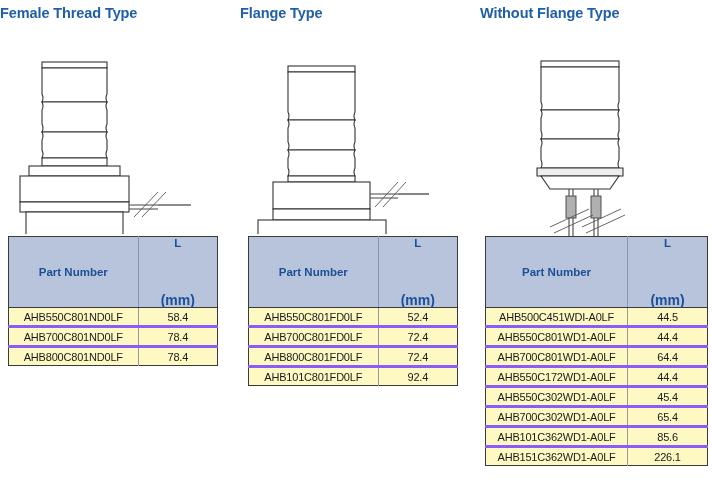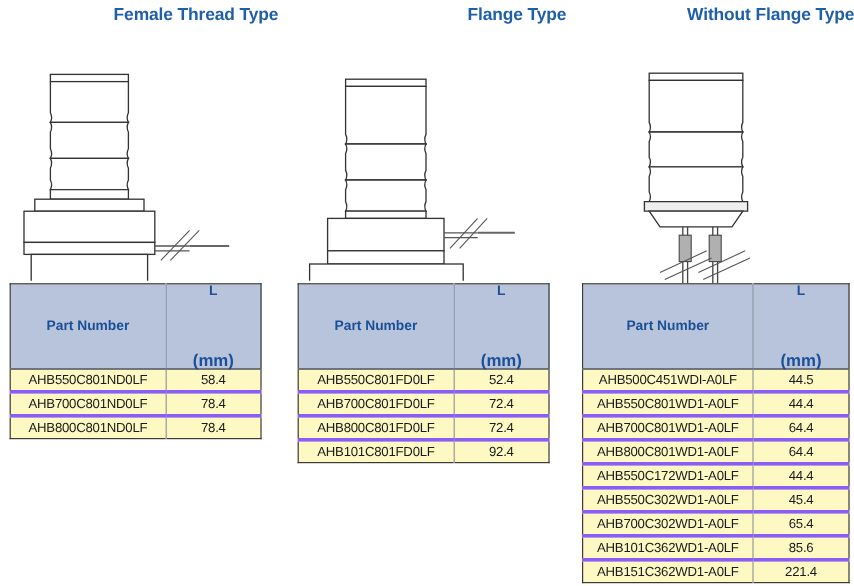--- a/index.html
+++ b/index.html
@@ -9,21 +9,21 @@
     font-family:"Liberation Sans", sans-serif;
     overflow:hidden;
     position:relative;
   }
   .col{position:absolute;top:0;}
   #col-1{left:0;width:232px;}
   #col-2{left:240px;width:232px;}
   #col-3{left:480px;width:232px;}
 
   .col-title{
-    text-align:right;
+    text-align:left;
     color:#1f5fa8;
     font-size:14.5px;
     font-weight:bold;
     letter-spacing:-0.1px;
     padding-top:4px;
     height:20px;
     line-height:18px;
     white-space:nowrap;
   }
 
@@ -264,38 +264,34 @@
       </tr>
       <tr>
         <td>AHB550C801WD1-A0LF</td>
         <td class="td-l">44.4</td>
       </tr>
       <tr>
         <td>AHB700C801WD1-A0LF</td>
         <td class="td-l">64.4</td>
       </tr>
       <tr>
-        <td>AHB800C801WD1-A0LF</td>
-        <td class="td-l">64.4</td>
-      </tr>
-      <tr>
         <td>AHB550C172WD1-A0LF</td>
         <td class="td-l">44.4</td>
       </tr>
       <tr>
         <td>AHB550C302WD1-A0LF</td>
         <td class="td-l">45.4</td>
       </tr>
       <tr>
         <td>AHB700C302WD1-A0LF</td>
         <td class="td-l">65.4</td>
       </tr>
       <tr>
         <td>AHB101C362WD1-A0LF</td>
         <td class="td-l">85.6</td>
       </tr>
       <tr>
         <td>AHB151C362WD1-A0LF</td>
-        <td class="td-l">221.4</td>
+        <td class="td-l">226.1</td>
       </tr>
     </tbody>
   </table>
 </div>
 
 </body></html>

